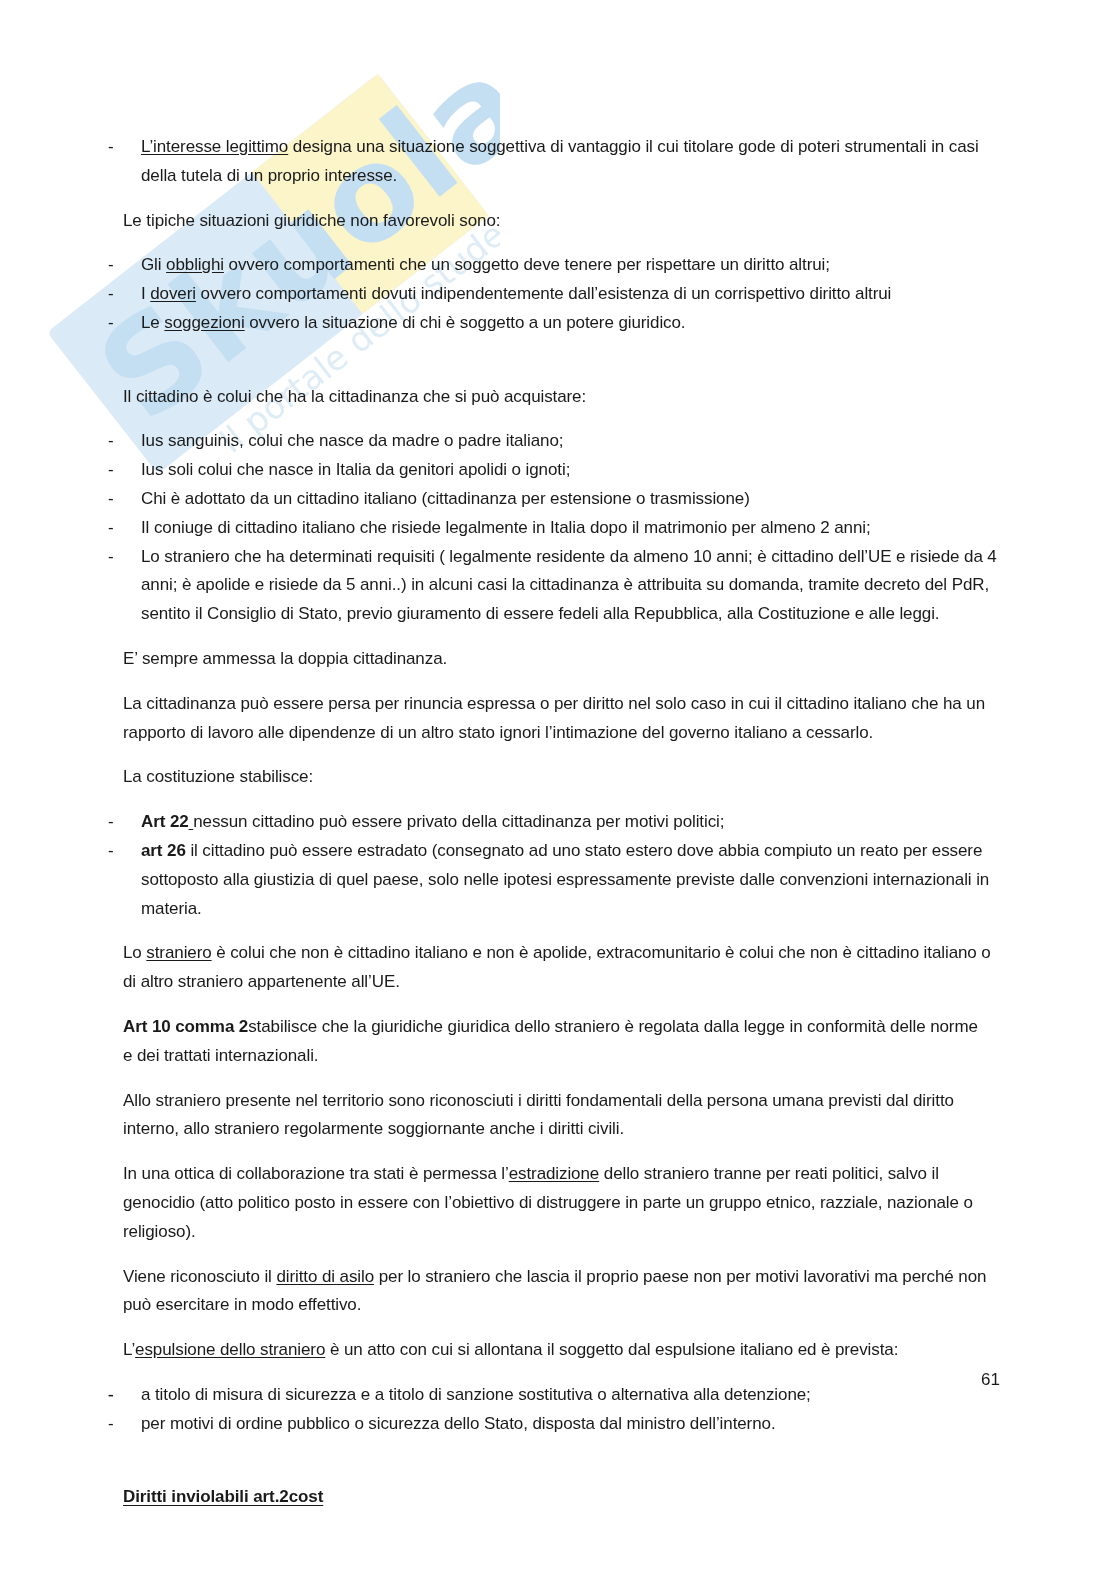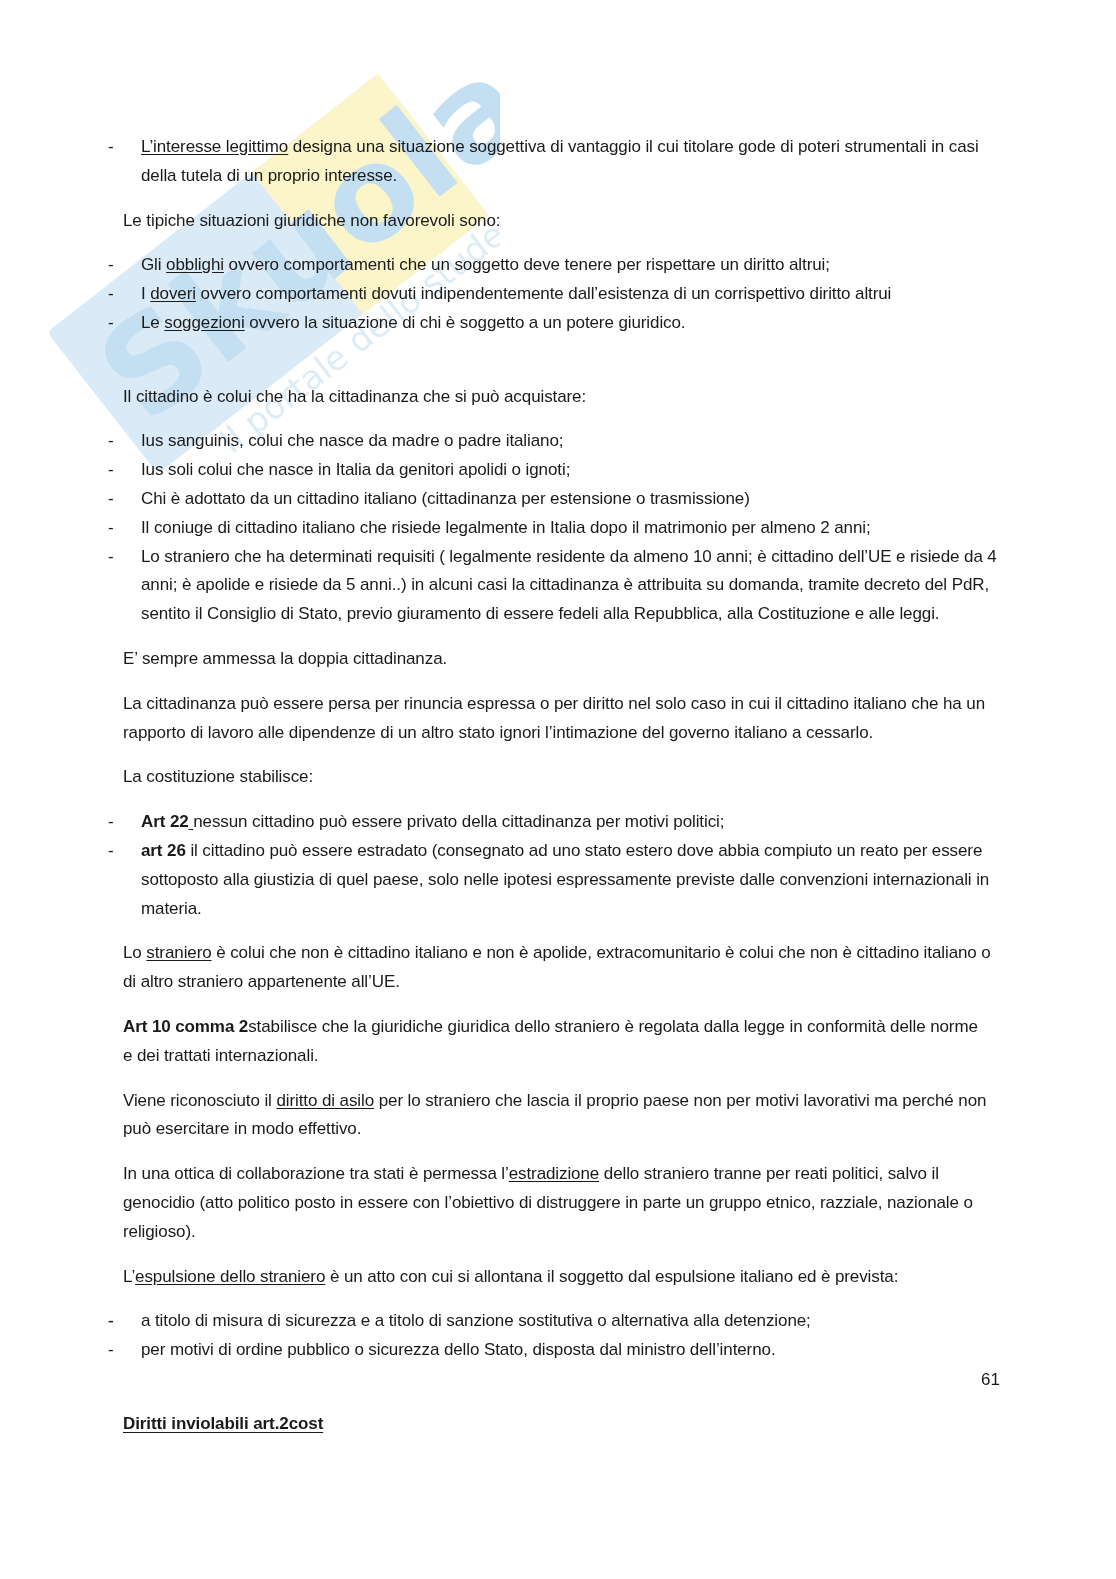--- a/index.html
+++ b/index.html
@@ -53,22 +53,23 @@
     <div class="li"><span class="dash">-</span><span>Chi è adottato da un cittadino italiano (cittadinanza per estensione o trasmissione)</span></div>
     <div class="li"><span class="dash">-</span><span>Il coniuge di cittadino italiano che risiede legalmente in Italia dopo il matrimonio per almeno 2 anni;</span></div>
     <div class="li"><span class="dash">-</span><span>Lo straniero che ha determinati requisiti ( legalmente residente da almeno 10 anni; è cittadino dell’UE e risiede da 4 anni; è apolide e risiede da 5 anni..) in alcuni casi la cittadinanza è attribuita su domanda, tramite decreto del PdR, sentito il Consiglio di Stato, previo giuramento di essere fedeli alla Repubblica, alla Costituzione e alle leggi.</span></div>
     <div class="p"><span>E’ sempre ammessa la doppia cittadinanza.</span></div>
     <div class="p"><span>La cittadinanza può essere persa per rinuncia espressa o per diritto nel solo caso in cui il cittadino italiano che ha un rapporto di lavoro alle dipendenze di un altro stato ignori l’intimazione del governo italiano a cessarlo.</span></div>
     <div class="p"><span>La costituzione stabilisce:</span></div>
     <div class="li"><span class="dash">-</span><b>Art 22</b><u> </u><span>nessun cittadino può essere privato della cittadinanza per motivi politici;</span></div>
     <div class="li"><span class="dash">-</span><b>art 26</b><span> il cittadino può essere estradato (consegnato ad uno stato estero dove abbia compiuto un reato per essere sottoposto alla giustizia di quel paese, solo nelle ipotesi espressamente previste dalle convenzioni internazionali in materia.</span></div>
     <div class="p"><span>Lo </span><u>straniero</u><span> è colui che non è cittadino italiano e non è apolide, extracomunitario è colui che non è cittadino italiano o di altro straniero appartenente all’UE.</span></div>
     <div class="p"><b>Art 10 comma 2</b><span>stabilisce che la giuridiche giuridica dello straniero è regolata dalla legge in conformità delle norme e dei trattati internazionali.</span></div>
+    <div class="p"><span>Allo straniero presente nel territorio sono riconosciuti i diritti fondamentali della persona umana previsti dal diritto interno, allo straniero regolarmente soggiornante anche i diritti civili.</span></div>
+    <div class="p"><span>In una ottica di collaborazione tra stati è permessa l’</span><u>estradizione</u><span> dello straniero tranne per reati politici, salvo il genocidio (atto politico posto in essere con l’obiettivo di distruggere in parte un gruppo etnico, razziale, nazionale o religioso).</span></div>
     <div class="p"><span>Viene riconosciuto il </span><u>diritto di asilo</u><span> per lo straniero che lascia il proprio paese non per motivi lavorativi ma perché non può esercitare in modo effettivo.</span></div>
-    <div class="p"><span>In una ottica di collaborazione tra stati è permessa l’</span><u>estradizione</u><span> dello straniero tranne per reati politici, salvo il genocidio (atto politico posto in essere con l’obiettivo di distruggere in parte un gruppo etnico, razziale, nazionale o religioso).</span></div>
     <div class="p"><span>L’</span><u>espulsione dello straniero</u><span> è un atto con cui si allontana il soggetto dal espulsione italiano ed è prevista:</span></div>
     <div class="li"><span class="dash">-</span></div>
     <div class="li"><span class="dash">-</span><span>a titolo di misura di sicurezza e a titolo di sanzione sostitutiva o alternativa alla detenzione;</span></div>
     <div class="li"><span class="dash">-</span><span>per motivi di ordine pubblico o sicurezza dello Stato, disposta dal ministro dell’interno.</span></div>
     <div class="gap"></div>
     <div class="p heading"><span>Diritti inviolabili art.2cost</span></div>
   </div>
 
 <div class="page-number">61</div>
 

